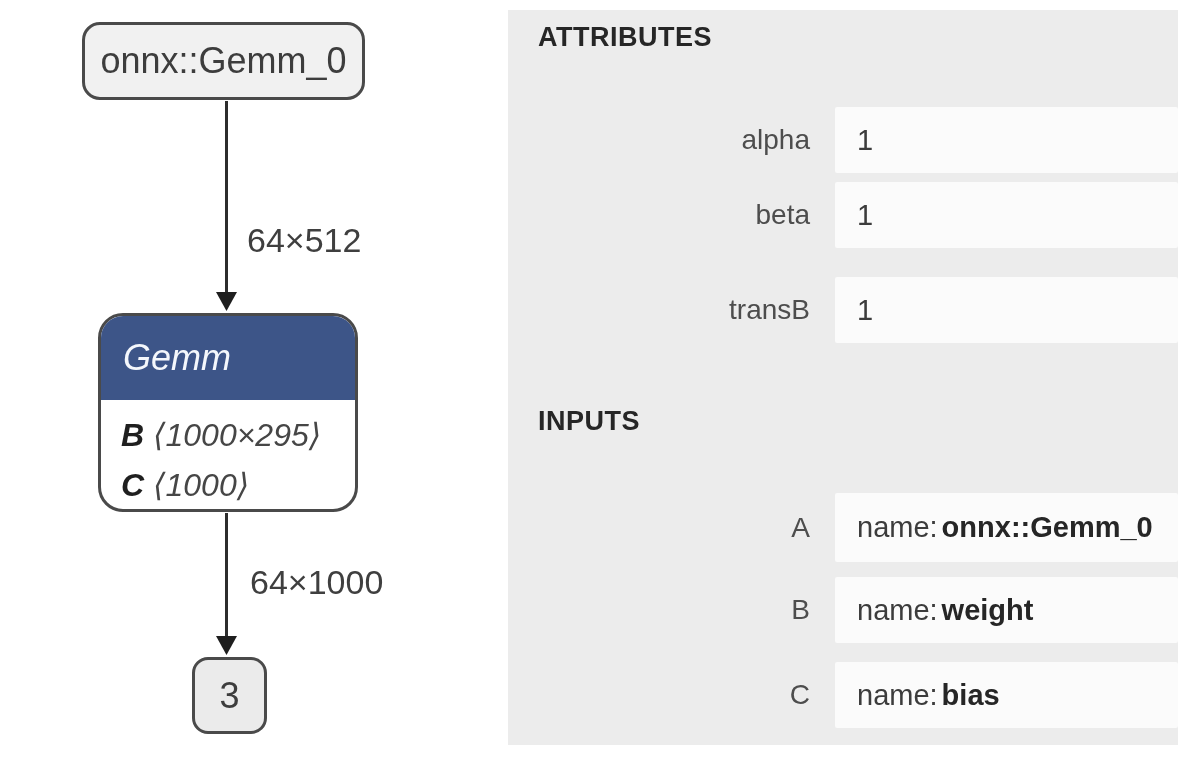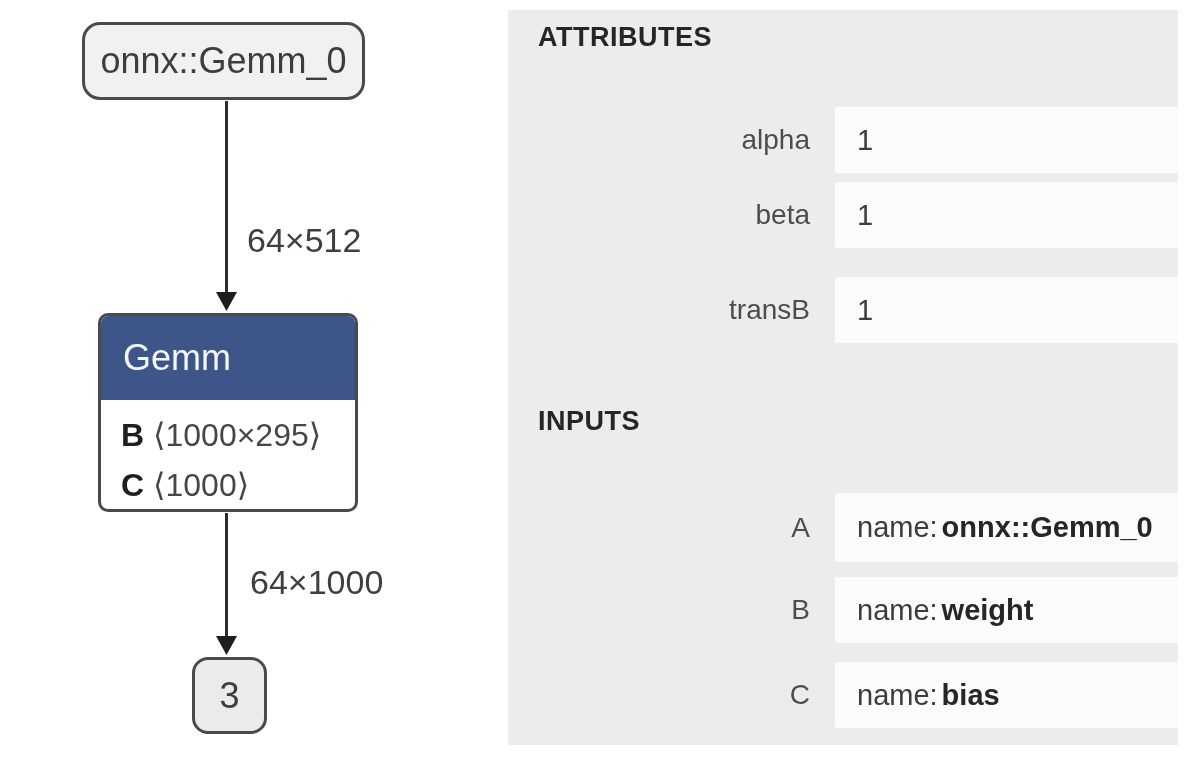--- a/index.html
+++ b/index.html
@@ -21,22 +21,22 @@
   
   .graph{position:absolute;left:0;top:0;width:508px;height:766px;}
   .edges{position:absolute;left:0;top:0;width:508px;height:766px;pointer-events:none;}
   .node{position:absolute;border:3px solid var(--node-border);background:var(--node-fill);}
   .node-input{
     left:82px;top:22px;width:283px;height:78px;border-radius:18px;
     display:flex;align-items:center;justify-content:center;
     font-size:36px;color:#3d3d3d;
   }
   .node-gemm{
-    left:98px;top:313px;width:260px;height:199px;border-radius:10px;
-    background:#ffffff;overflow:hidden;
+    left:98px;top:313px;width:260px;height:199px;border-radius:25px;
+    background:#ffffff;overflow:hidden;font-style:italic;
   }
   .gemm-header{
     height:84px;background:var(--node-header);color:#f4f7fc;
     display:flex;align-items:center;padding-left:22px;font-size:36px;
   }
   .gemm-body{padding:10px 0 0 20px;}
   .gemm-param{font-size:32px;line-height:50px;color:#464646;white-space:nowrap;}
   .gemm-param .pkey{font-weight:700;color:#1f1f1f;}
   .node-output{
     left:192px;top:657px;width:75px;height:77px;border-radius:16px;

